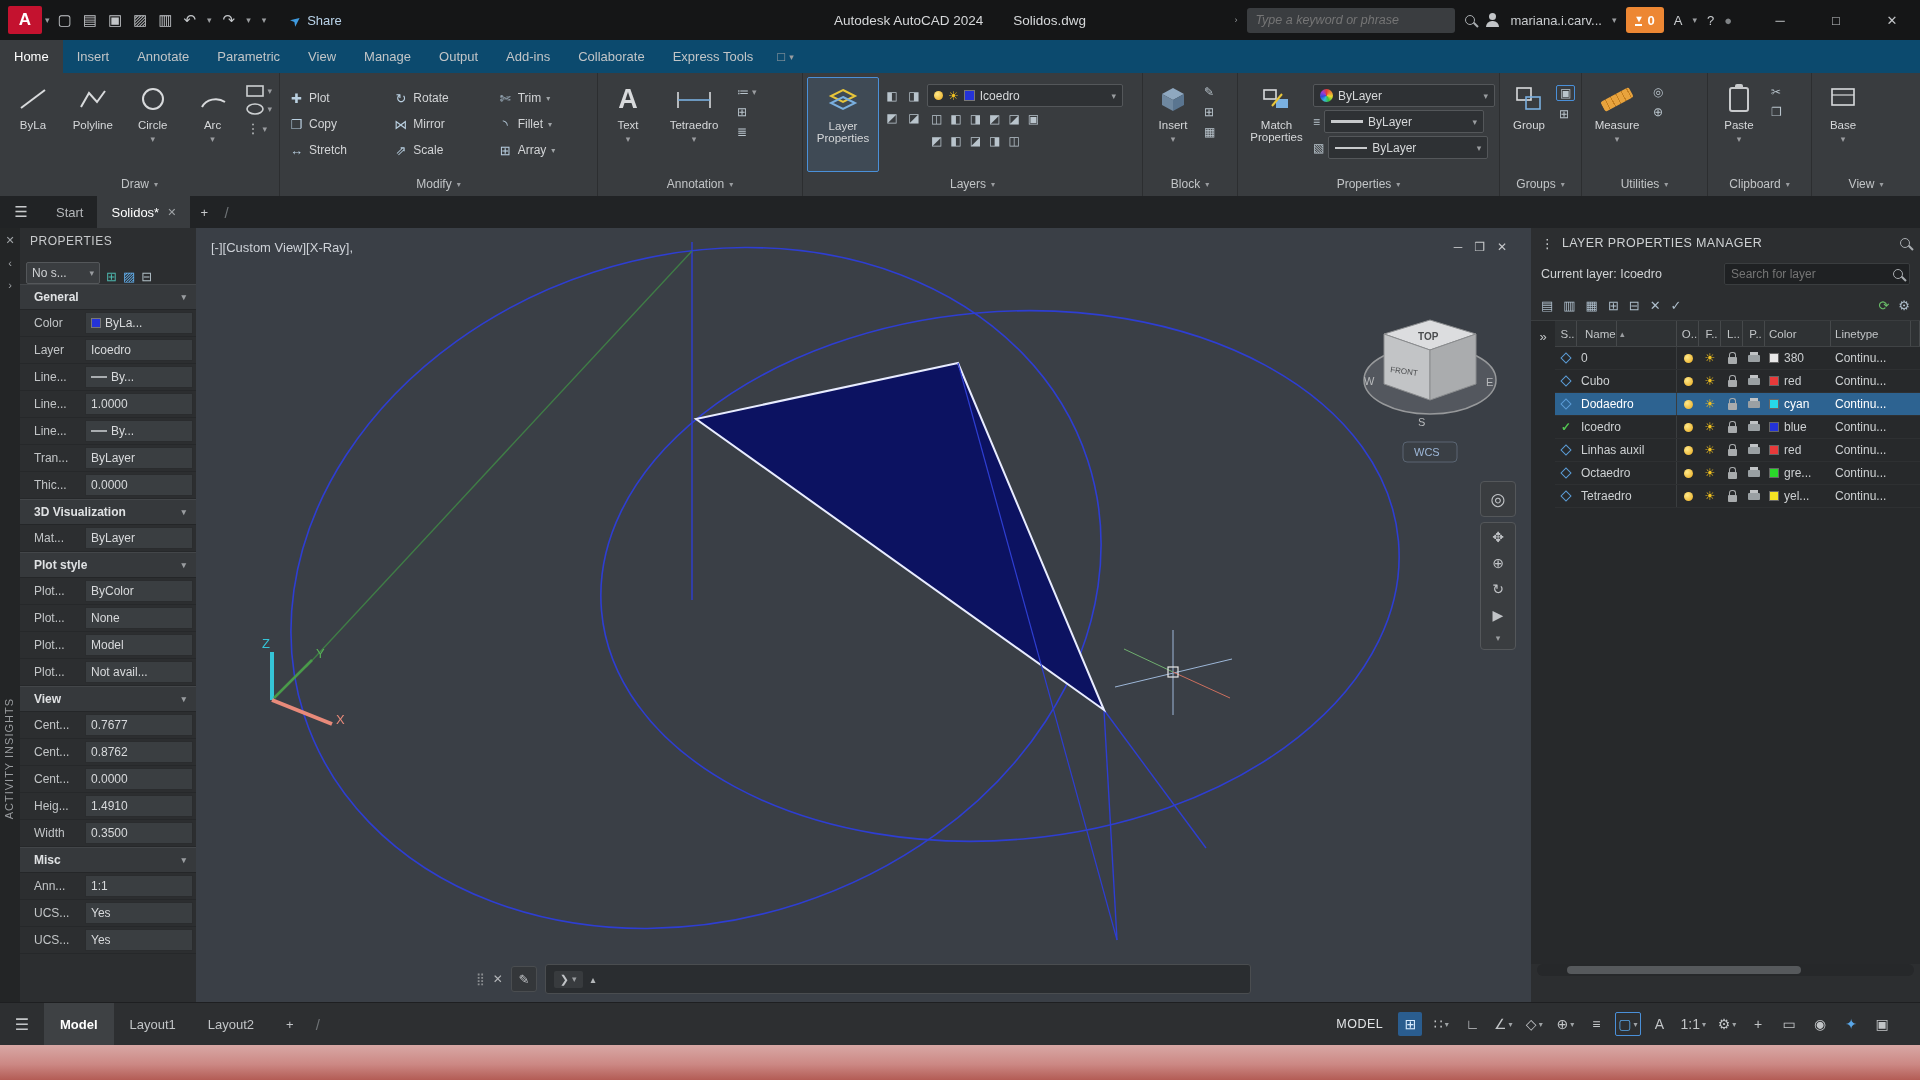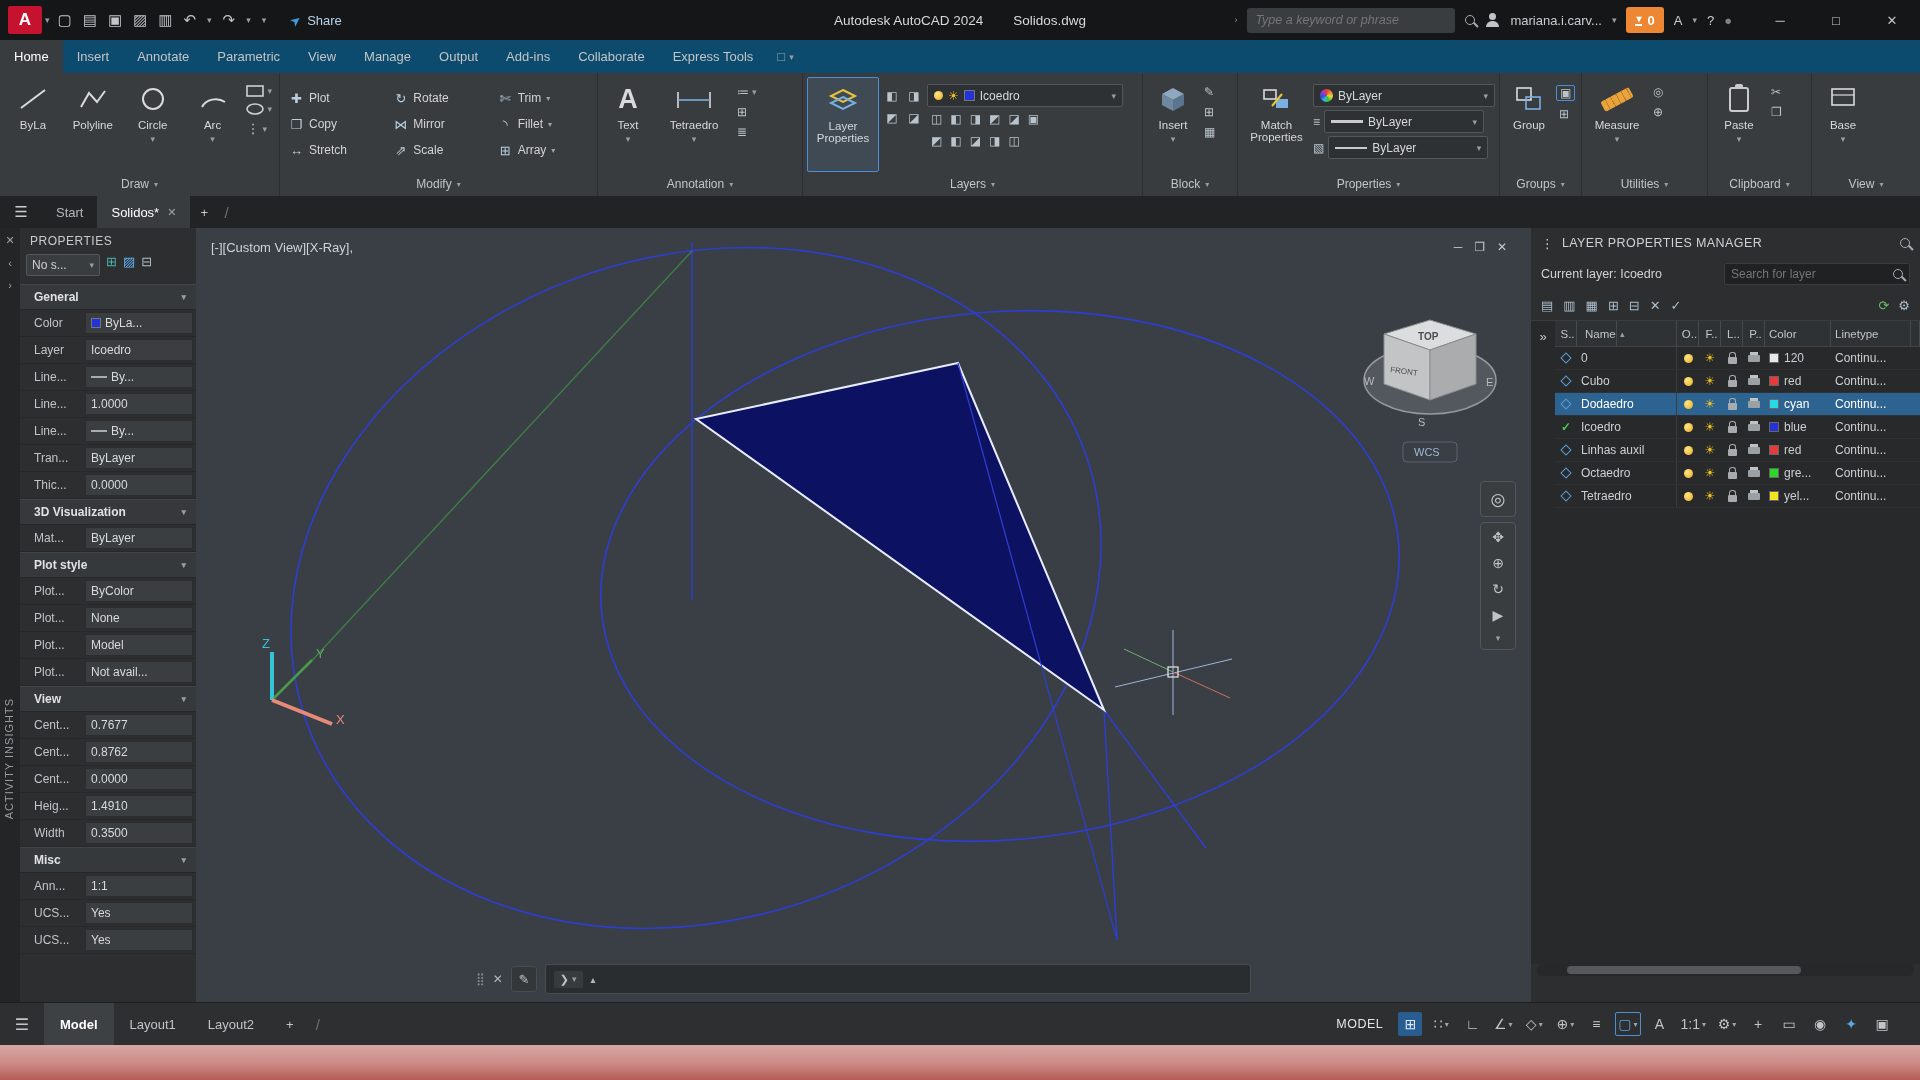--- a/index.html
+++ b/index.html
@@ -79,21 +79,21 @@
 
 #workspace{position:absolute;top:228px;left:0;width:1920px;height:774px;background:#3a3f46}
 
 
 #palette{position:absolute;left:0;top:0;width:196px;height:774px;display:flex;background:#2c2e30;font-size:12px}
 .ai-strip{width:20px;background:#232526;display:flex;flex-direction:column;align-items:center;padding-top:6px;gap:10px;position:relative}
 .ai-strip .s-ico{color:#9fa3a6;font-size:11px}
 .ai-label{position:absolute;top:470px;left:3px;writing-mode:vertical-rl;transform:rotate(180deg);font-size:11px;letter-spacing:1px;color:#9a9da0}
 .pal-main{flex:1;display:flex;flex-direction:column;overflow:hidden}
 .pp-title{height:26px;display:flex;align-items:center;padding-left:10px;color:#c8cacc;font-size:12px;letter-spacing:.5px;background:#2c2e30}
-.pp-toolbar{height:30px;display:flex;align-items:flex-start;gap:6px;padding:0 6px}
+.pp-toolbar{height:30px;display:flex;align-items:flex-end;gap:6px;padding:0 6px}
 .pp-sel{width:74px;height:22px;background:#3a3d40;border:1px solid #54575a;border-radius:2px;display:flex;align-items:center;justify-content:space-between;padding:0 5px;color:#d0d2d4}
 .pp-tb-ico{font-size:13px}
 .pp-sec-h{height:26px;background:#36393c;border-top:1px solid #434649;border-bottom:1px solid #242628;display:flex;align-items:center;justify-content:space-between;padding:0 10px 0 14px;font-weight:bold;color:#dfe1e3}
 .pp-row{display:flex;height:27px;border-bottom:1px solid #26282a;align-items:stretch}
 .pp-label{width:62px;display:flex;align-items:center;padding-left:14px;color:#c2c5c7;flex:none}
 .pp-val{flex:1;margin:2px 3px;background:#3a3e41;border:1px solid #2a2c2e;display:flex;align-items:center;gap:4px;padding:0 5px;color:#d8dadc;overflow:hidden;white-space:nowrap}
 .pswatch{width:10px;height:10px;border:1px solid #777;display:none;flex:none}
 .pswatch.show{display:inline-block}
 .pline{width:16px;border-top:2px solid #a9adb0;display:none;flex:none}
 .pline.show{display:inline-block}
@@ -1008,21 +1008,21 @@
                 <i class="ico-sun">☀</i>
               </span>
               <span class="c-i">
                 <i class="ico-lock"></i>
               </span>
               <span class="c-i">
                 <i class="ico-print"></i>
               </span>
               <span class="c-color">
                 <i class="swatch" style="background: rgb(232, 232, 232);"></i>
-                <span>120</span>
+                <span>380</span>
               </span>
               <span class="c-lt">Continu...</span>
               <span class="c-fill"></span>
             </div>
 
             <div class="lm-row">
               <span class="c-s">
                 <i class="ico-layer"></i>
 
               </span>

